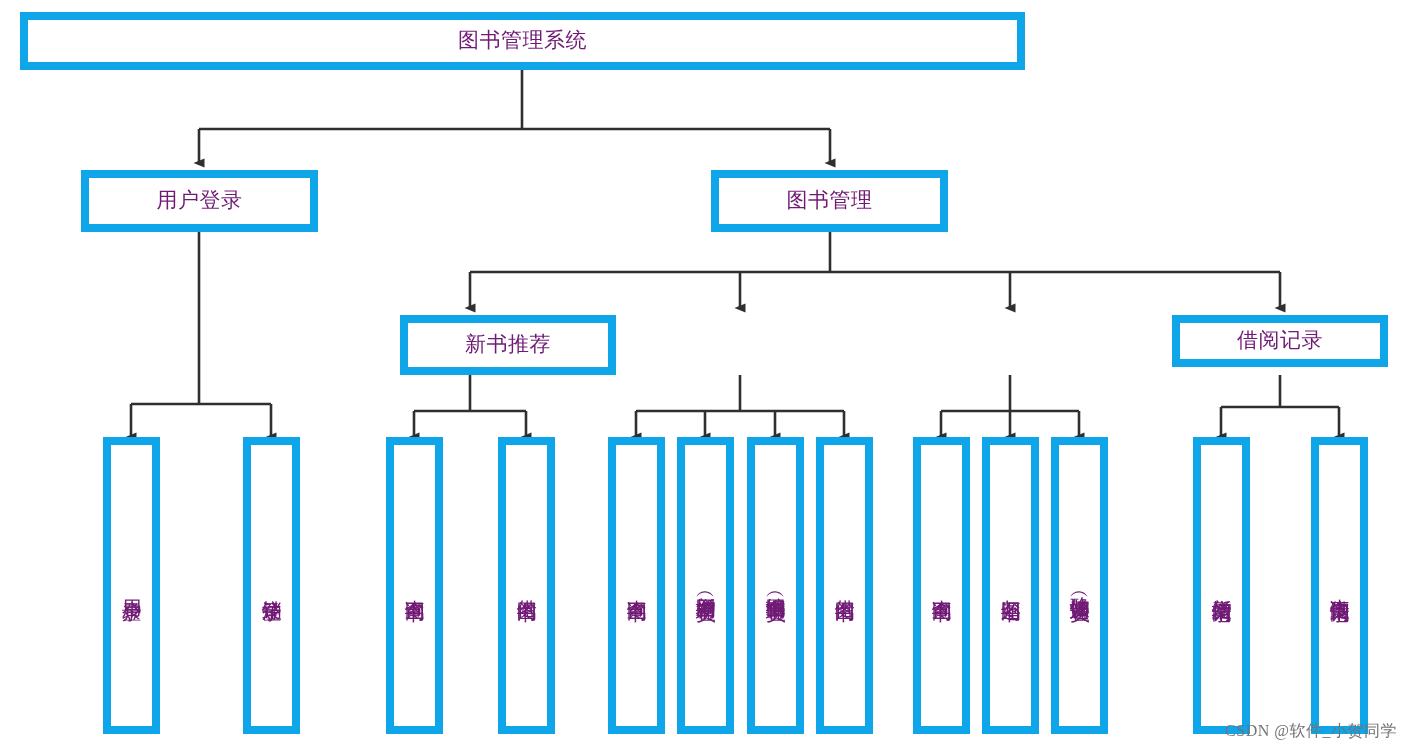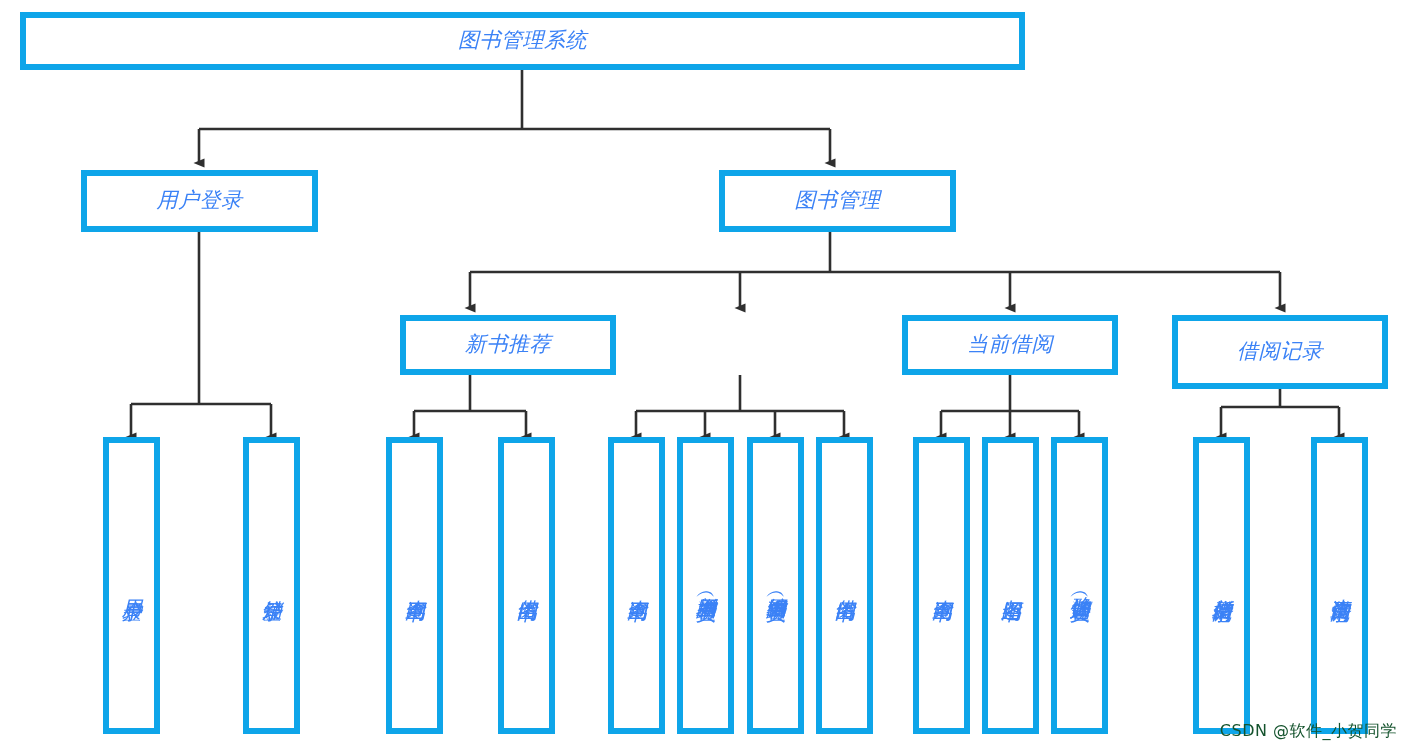--- a/index.html
+++ b/index.html
@@ -22,27 +22,26 @@
     left: 0;
     top: 0;
     width: 1405px;
     height: 747px;
     pointer-events: none;
   }
   .node {
     position: absolute;
     box-sizing: border-box;
     background: #ffffff;
-    border: 6px solid #0ea5e9;
+    border: 8px solid #0ea5e9;
     display: flex;
     align-items: center;
     justify-content: center;
-    color: #3b82f6;
+    color: #701a75;
     z-index: 2;
-    font-style: italic;
   }
   .node-h {
     font-size: 21px;
     line-height: 1.1;
     letter-spacing: 0.5px;
     white-space: nowrap;
   }
   .node-v {
     writing-mode: vertical-rl;
     text-orientation: upright;
@@ -57,24 +56,25 @@
   .node-v > span {
     writing-mode: vertical-rl;
     text-orientation: upright;
     display: block;
   }
   #watermark {
     position: absolute;
     right: 8px;
     bottom: 5px;
     font-size: 16px;
-    color: #14532d;
+    color: #737373;
     letter-spacing: 0.5px;
     white-space: nowrap;
     z-index: 3;
+    font-family: Liberation Serif, serif;
   }
 </style>
 </head>
 <body>
 
 <div id="canvas">
 
   <svg id="wires" viewBox="0 0 1405 747">
     <defs>
       <marker id="arrow" markerWidth="12" markerHeight="12" refX="5.5" refY="6" orient="auto" markerUnits="userSpaceOnUse">
@@ -125,31 +125,28 @@
     </g>
   </svg>
 
   <div class="node node-h" style="left:20px; top:12px; width:1005px; height:58px;">
     <span>图书管理系统</span>
   </div>
 
   <div class="node node-h" style="left:81px; top:170px; width:237px; height:62px;">
     <span>用户登录</span>
   </div>
-  <div class="node node-h" style="left:711px; top:170px; width:237px; height:62px;margin-left:8px;">
+  <div class="node node-h" style="left:711px; top:170px; width:237px; height:62px;">
     <span>图书管理</span>
   </div>
 
   <div class="node node-h" style="left:362px; top:315px; width:216px; height:60px;margin-left:38px;">
     <span>新书推荐</span>
   </div>
-  <div class="node node-h" style="left:902px; top:315px; width:216px; height:60px;">
-    <span>当前借阅</span>
-  </div>
-  <div class="node node-h" style="left:1172px; top:315px; width:216px; height:74px;">
+  <div class="node node-h" style="left:1172px; top:315px; width:216px; height:52px;">
     <span>借阅记录</span>
   </div>
 
   <div class="node node-v" style="left:103px; top:437px; width:57px; height:297px;">
     <span>用户登录</span>
   </div>
   <div class="node node-v" style="left:243px; top:437px; width:57px; height:297px;">
     <span>注销登录</span>
   </div>
 

